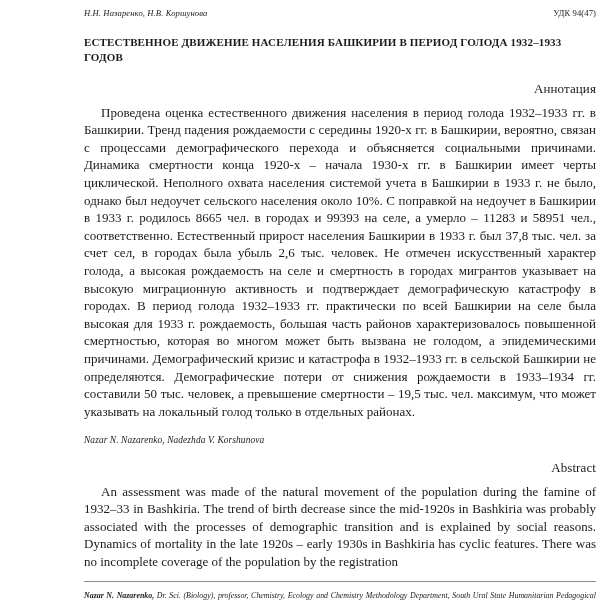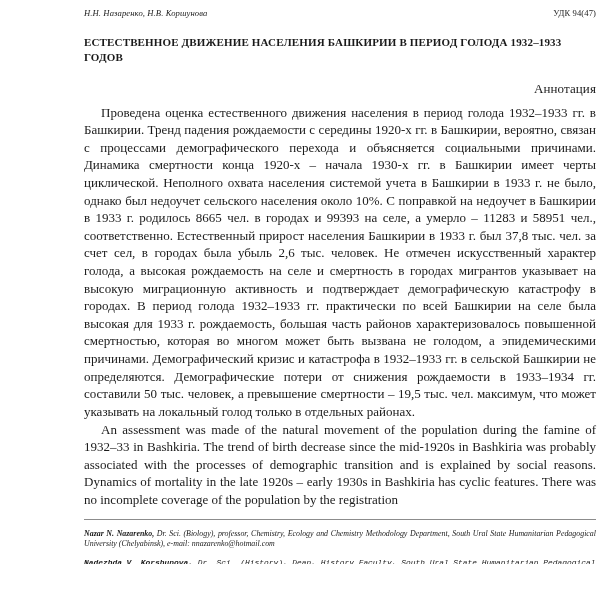--- a/index.html
+++ b/index.html
@@ -132,22 +132,24 @@
 
   <h1 class="title-ru">ЕСТЕСТВЕННОЕ ДВИЖЕНИЕ НАСЕЛЕНИЯ БАШКИРИИ В ПЕРИОД ГОЛОДА 1932–1933 ГОДОВ</h1>
 
   <div class="sec-head">Аннотация</div>
 
   <div class="abstract">
     <p>Проведена оценка естественного движения населения в период голода 1932–1933 гг. в Башкирии. Тренд падения рождаемости с середины 1920-х гг. в Башкирии, вероятно, связан с процессами демографического перехода и объясняется социальными причинами. Динамика смертности конца 1920-х – начала 1930-х гг. в Башкирии имеет черты циклической. Неполного охвата населения системой учета в Башкирии в 1933 г. не было, однако был недоучет сельского населения около 10%. С поправкой на недоучет в Башкирии в 1933 г. родилось 8665 чел. в городах и 99393 на селе, а умерло – 11283 и 58951 чел., соответственно. Естественный прирост населения Башкирии в 1933 г. был 37,8 тыс. чел. за счет сел, в городах была убыль 2,6 тыс. человек. Не отмечен искусственный характер голода, а высокая рождаемость на селе и смертность в городах мигрантов указывает на высокую миграционную активность и подтверждает демографическую катастрофу в городах. В период голода 1932–1933 гг. практически по всей Башкирии на селе была высокая для 1933 г. рождаемость, большая часть районов характеризовалось повышенной смертностью, которая во многом может быть вызвана не голодом, а эпидемическими причинами. Демографический кризис и катастрофа в 1932–1933 гг. в сельской Башкирии не определяются. Демографические потери от снижения рождаемости в 1933–1934 гг. составили 50 тыс. человек, а превышение смертности – 19,5 тыс. чел. максимум, что может указывать на локальный голод только в отдельных районах.</p>
   </div>
 
 
+  <div class="authors-en">Nazar N. Nazarenko, Nadezhda V. Korshunova</div>
 
 
+  <div class="sec-head">Abstract</div>
 
   <div class="abstract">
     <p>An assessment was made of the natural movement of the population during the famine of 1932–33 in Bashkiria. The trend of birth decrease since the mid-1920s in Bashkiria was probably associated with the processes of demographic transition and is explained by social reasons. Dynamics of mortality in the late 1920s – early 1930s in Bashkiria has cyclic features. There was no incomplete coverage of the population by the registration</p>
   </div>
 
   <hr class="rule">
 
 
   <p class="fn">
     <b>Nazar N. Nazarenko,</b><span> Dr. Sci. (Biology), professor, Chemistry, Ecology and Chemistry Methodology Department, South Ural State Humanitarian Pedagogical University (Chelyabinsk), e-mail: nnazarenko@hotmail.com</span>

